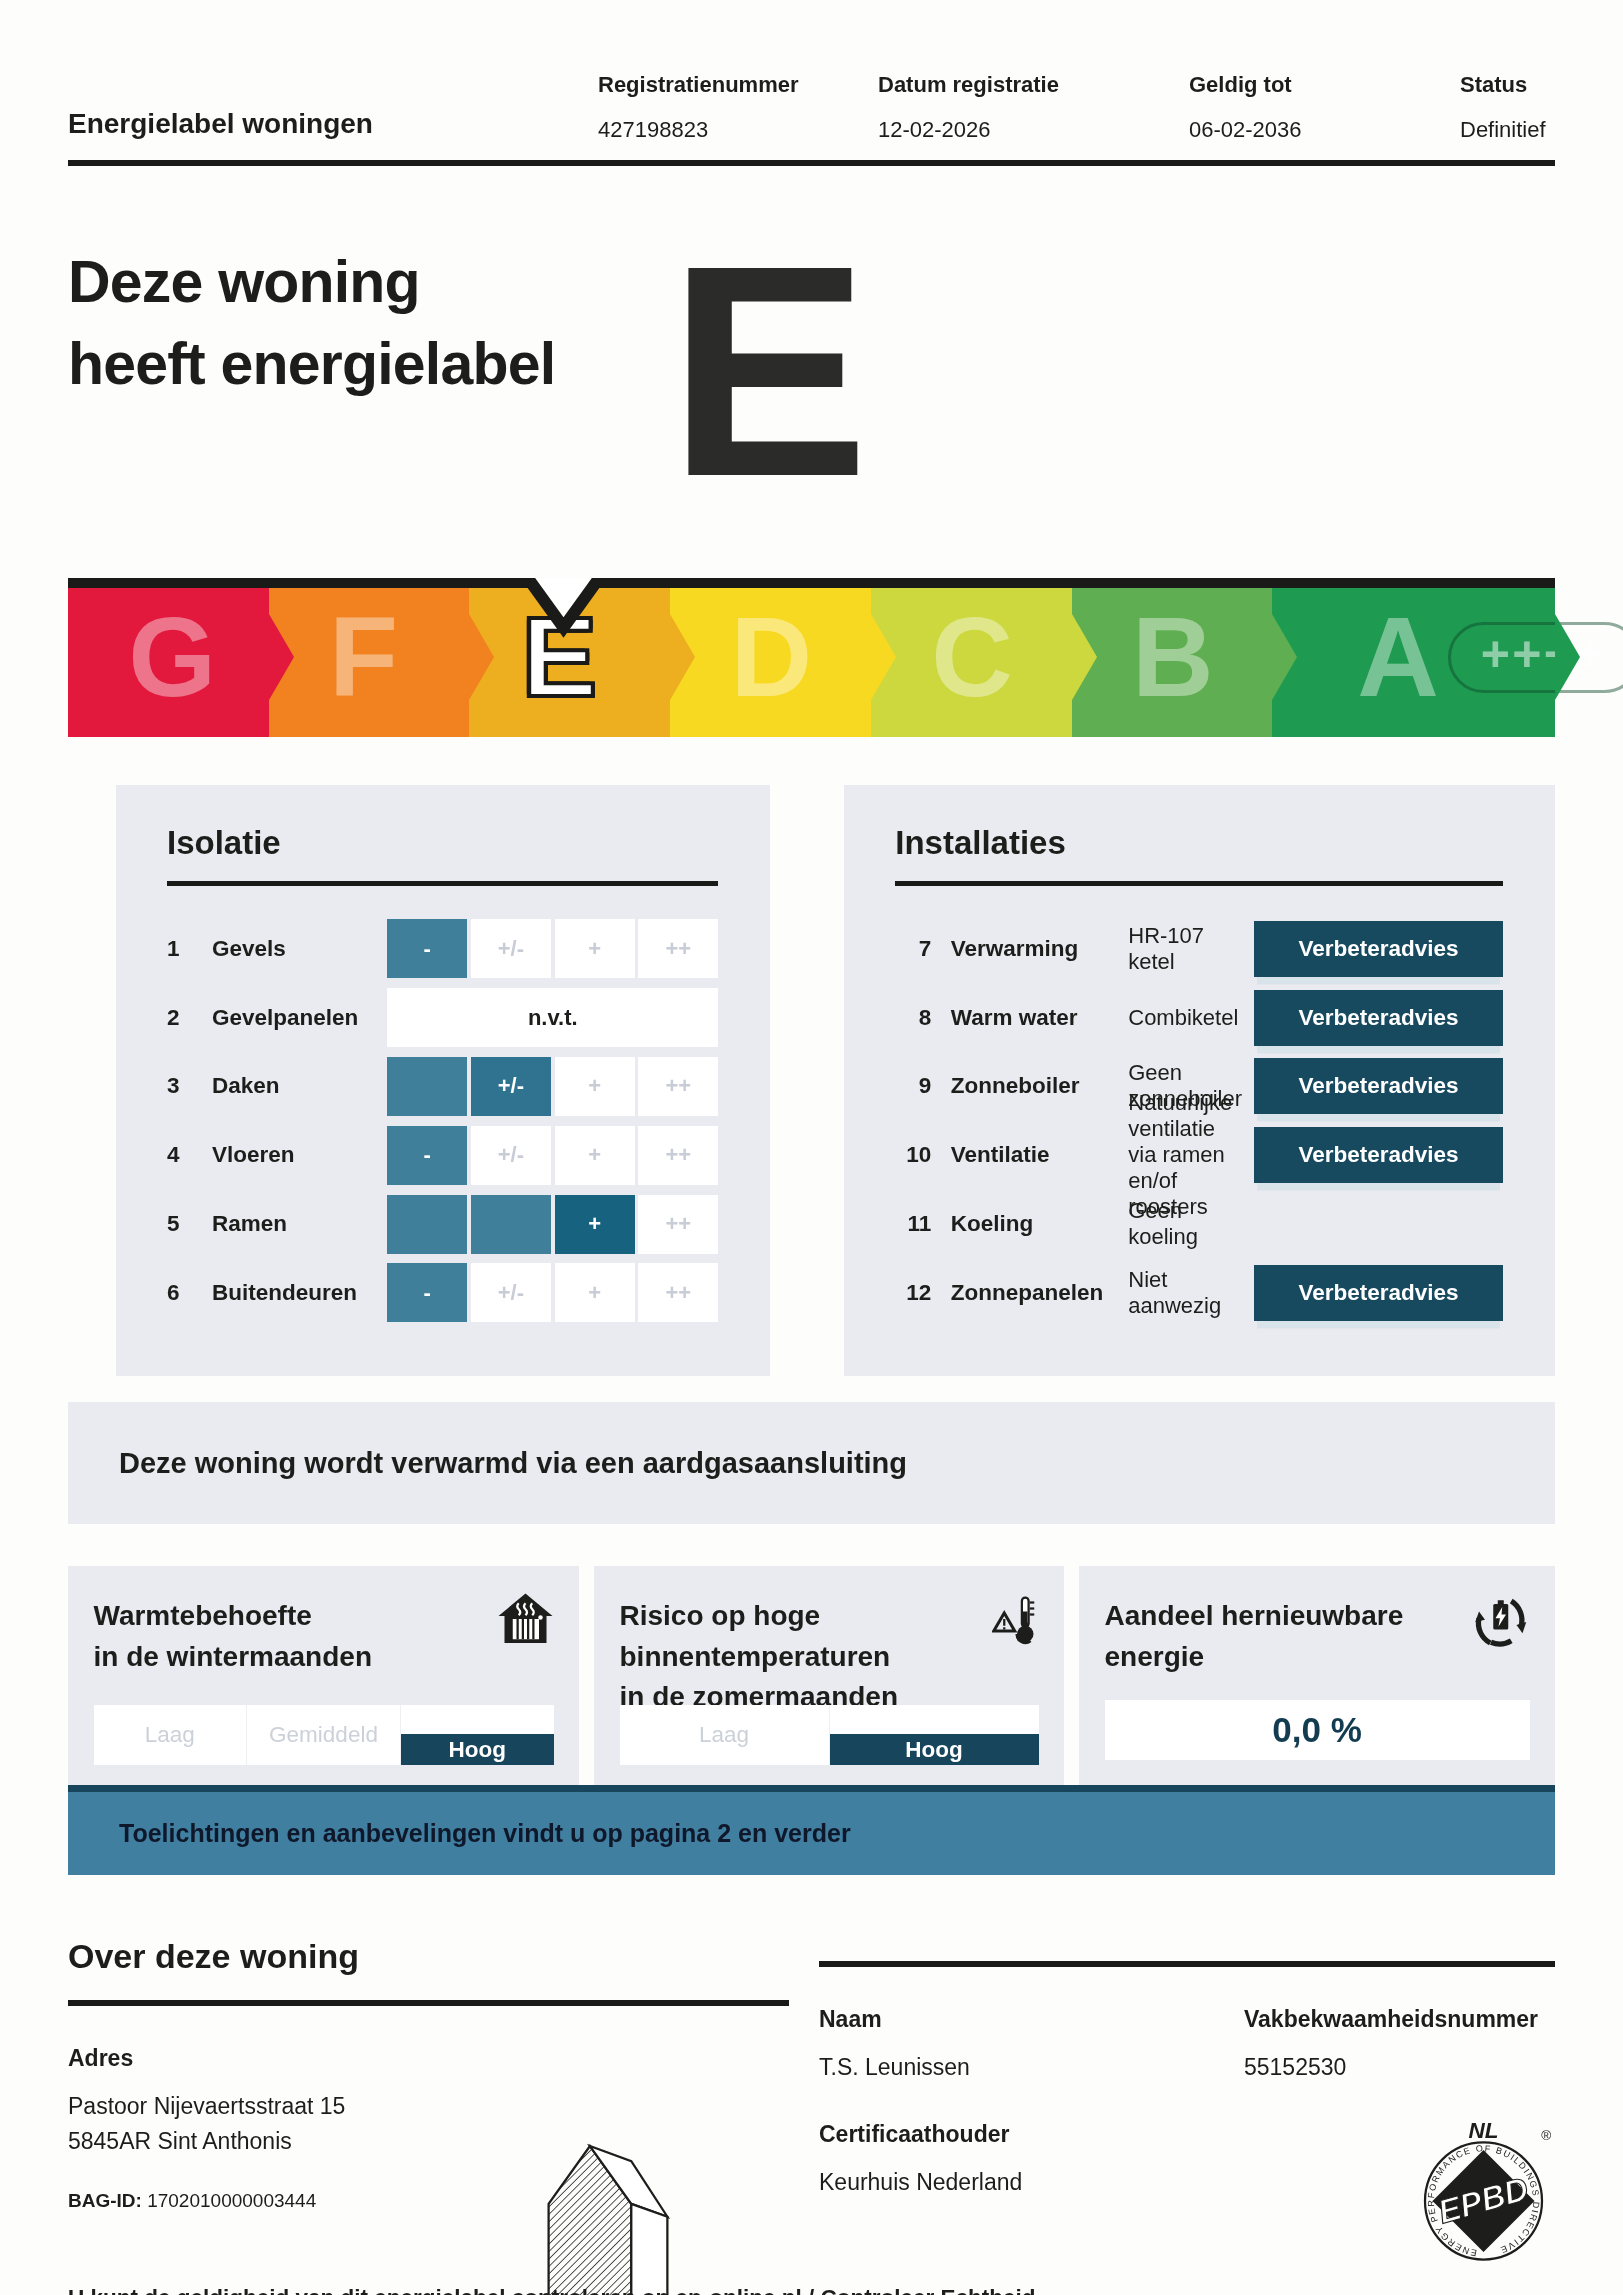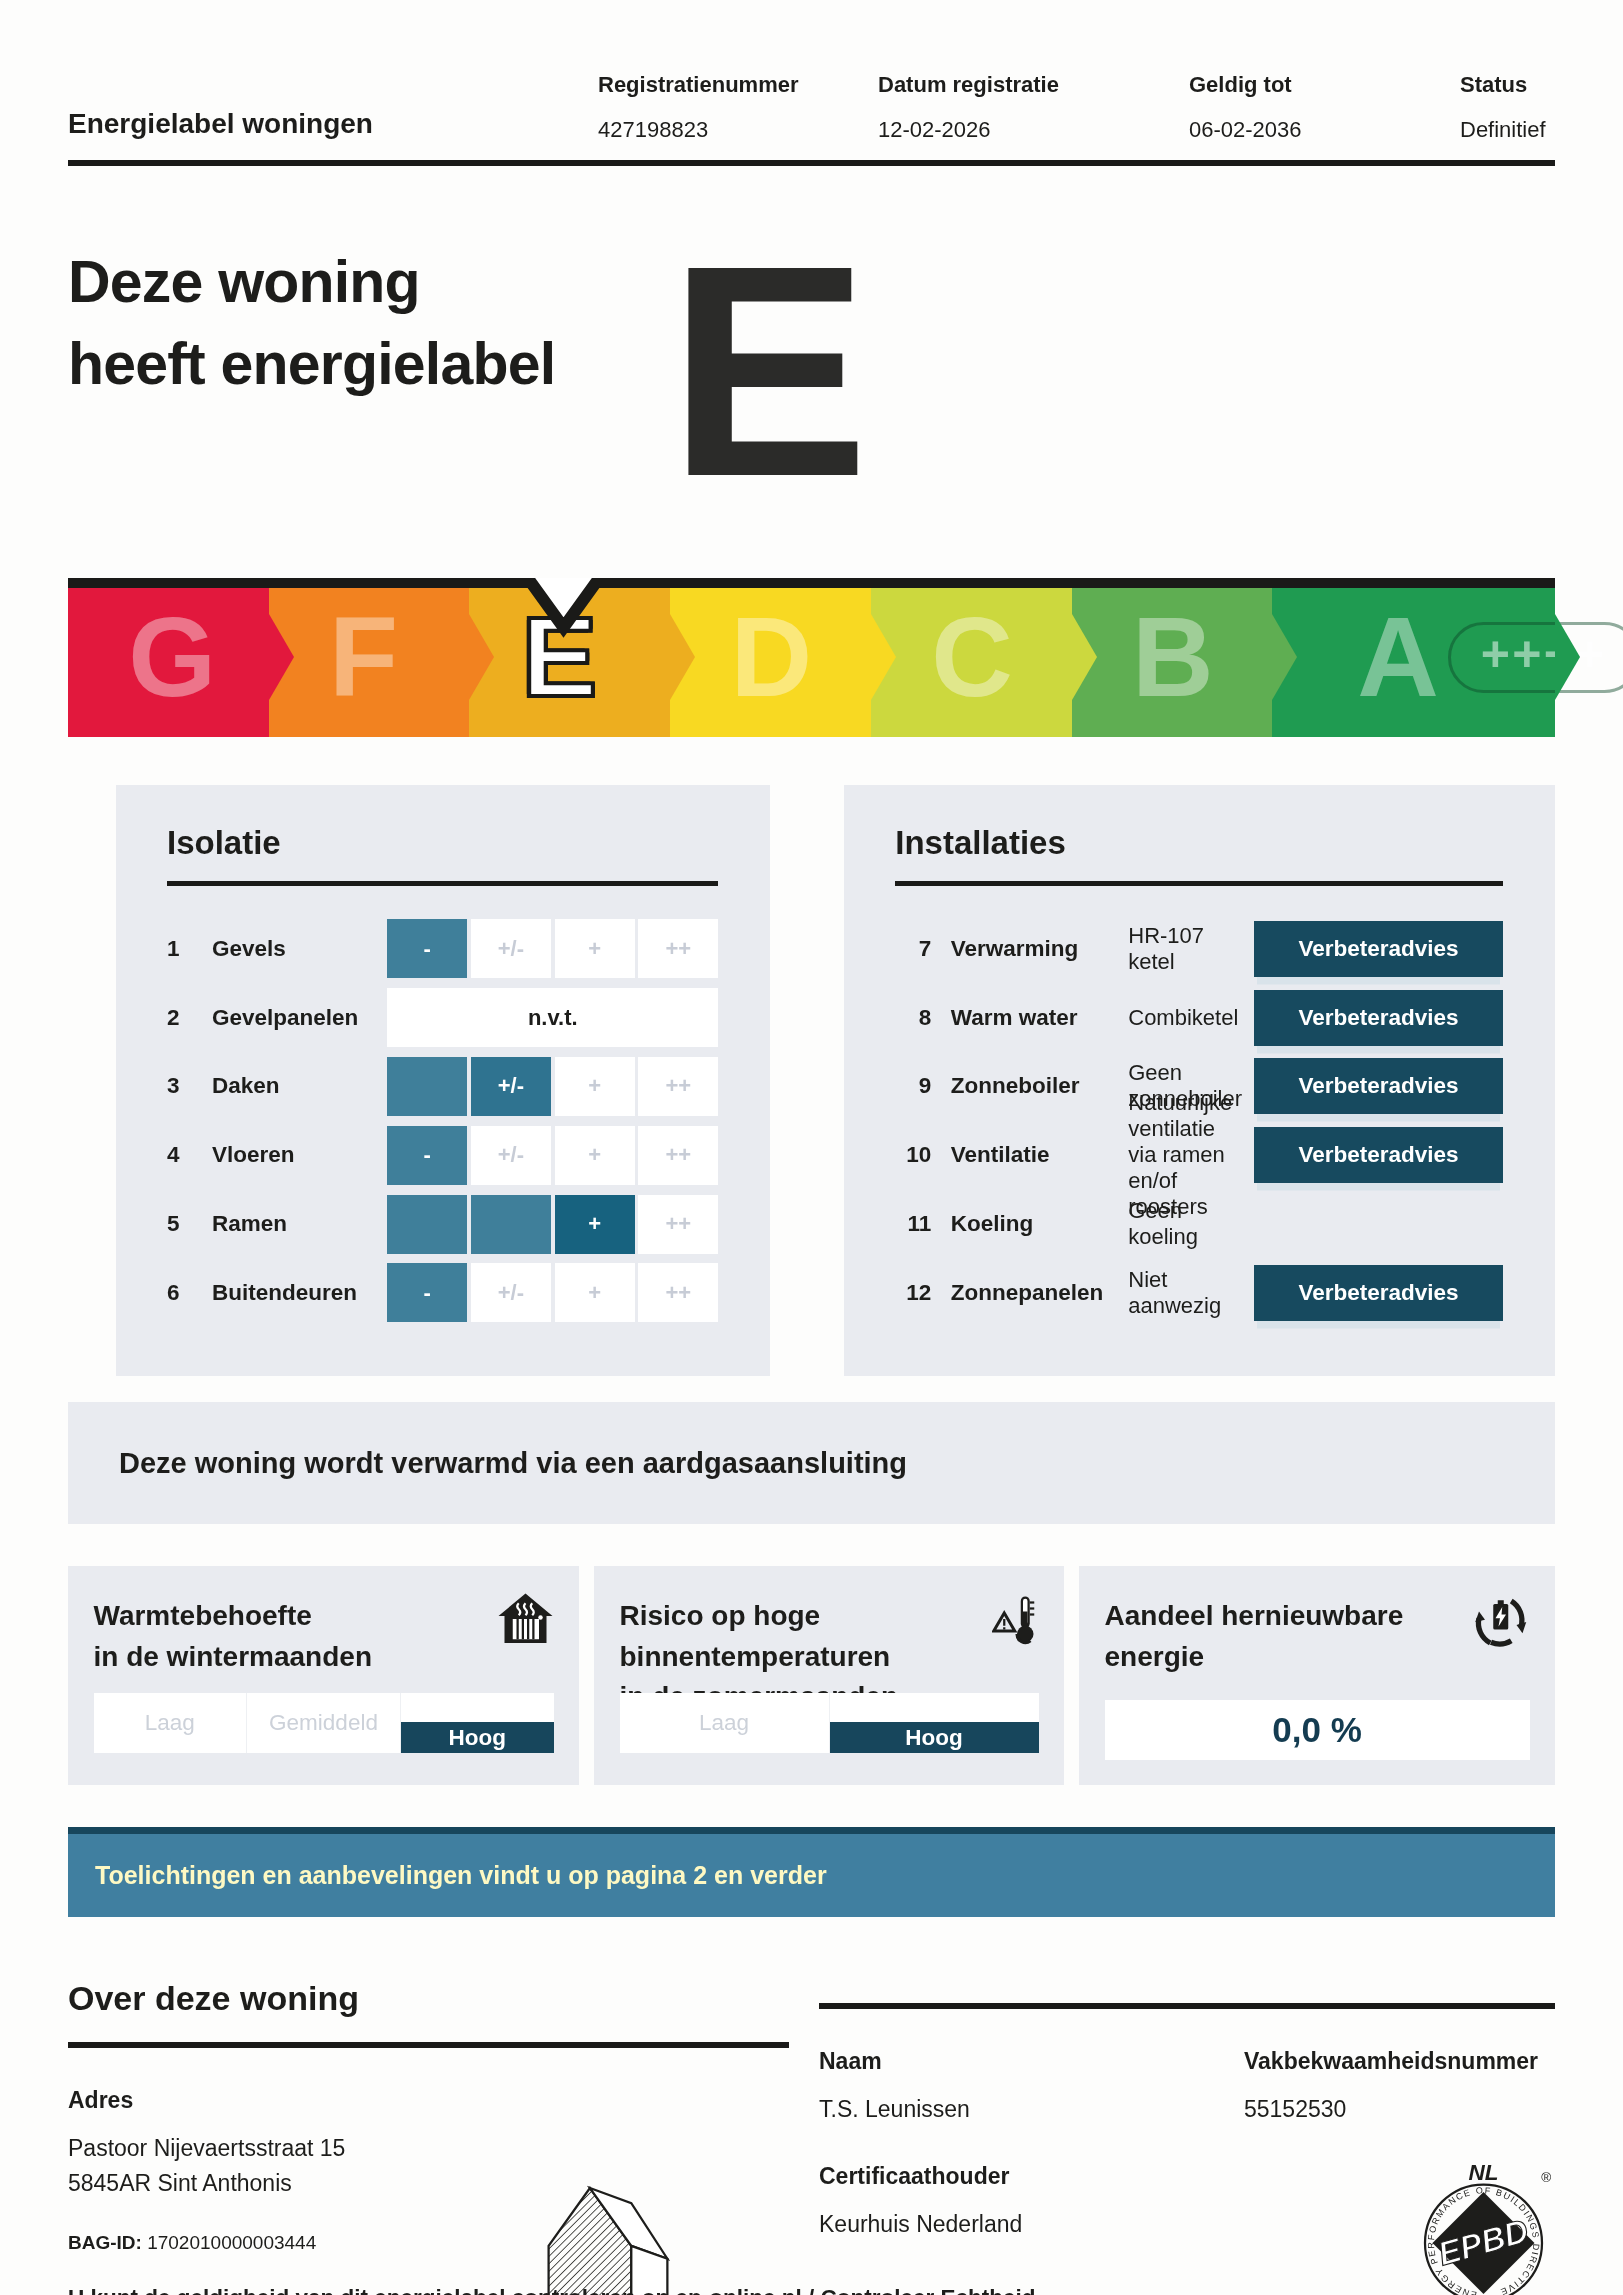--- a/index.html
+++ b/index.html
@@ -62,31 +62,31 @@
   
   .gas { margin-top:26px; background:#e9ebf0; height:122px; display:flex; align-items:center; padding-left:51px;
          font-size:29px; font-weight:bold; }
 
   
   .climate { display:flex; gap:15px; margin-top:42px; }
   .cpanel { position:relative; background:#e9ebf0; height:219px; padding:30px 25.5px; }
   .cpanel.p1 { width:511px; } .cpanel.p2 { width:470px; } .cpanel.p3 { flex:1; }
   .cpanel .ct { font-size:28px; font-weight:bold; line-height:1.45; }
   .cpanel .cicon { position:absolute; top:25.5px; right:25.5px; }
-  .selector { position:absolute; left:25.5px; right:25.5px; bottom:32px; height:60px; display:flex; background:#ffffff; }
+  .selector { position:absolute; left:25.5px; right:25.5px; bottom:20px; height:60px; display:flex; background:#ffffff; }
   .opt { flex:1; display:flex; align-items:center; justify-content:center; font-size:22.5px; color:#ccd1d9;
          border-right:1.5px solid #eef0f3; }
   .opt:last-child { border-right:none; }
   .opt.sel { background:#17465c; color:#ffffff; font-weight:bold;margin-top:29px; }
   .bigval { position:absolute; left:25.5px; right:25.5px; bottom:25.5px; height:60px; background:#ffffff;
          display:flex; align-items:center; justify-content:center; font-size:35px; font-weight:bold; color:#143c51; }
 
   
-  .info-banner { margin-top:42px; background:#407fa0; border-top:7.5px solid #17465c; height:90px;
-         display:flex; align-items:center; padding-left:27px; color:#fef9c3; font-size:25px; font-weight:bold; }
+  .info-banner { background:#407fa0; border-top:7.5px solid #17465c; height:90px;
+         display:flex; align-items:center; padding-left:51px; color:#0f172a; font-size:25px; font-weight:bold; }
 
   
   .about { display:flex; gap:30px; margin-top:62px; }
   .acol.left { width:721px; } .acol.right { flex:1; }
   .acol h2 { font-size:34px; font-weight:bold; }
   .acol .h2-rule { border-bottom:6px solid #1a1a18; margin-top:24px; margin-bottom:39px; }
   .flabel { font-size:23px; font-weight:bold; margin-bottom:16.5px; }
   .fval { font-size:23px; line-height:1.55; }
   .bag { margin-top:30px; font-size:19px; }
   .bag b { font-weight:bold; }

